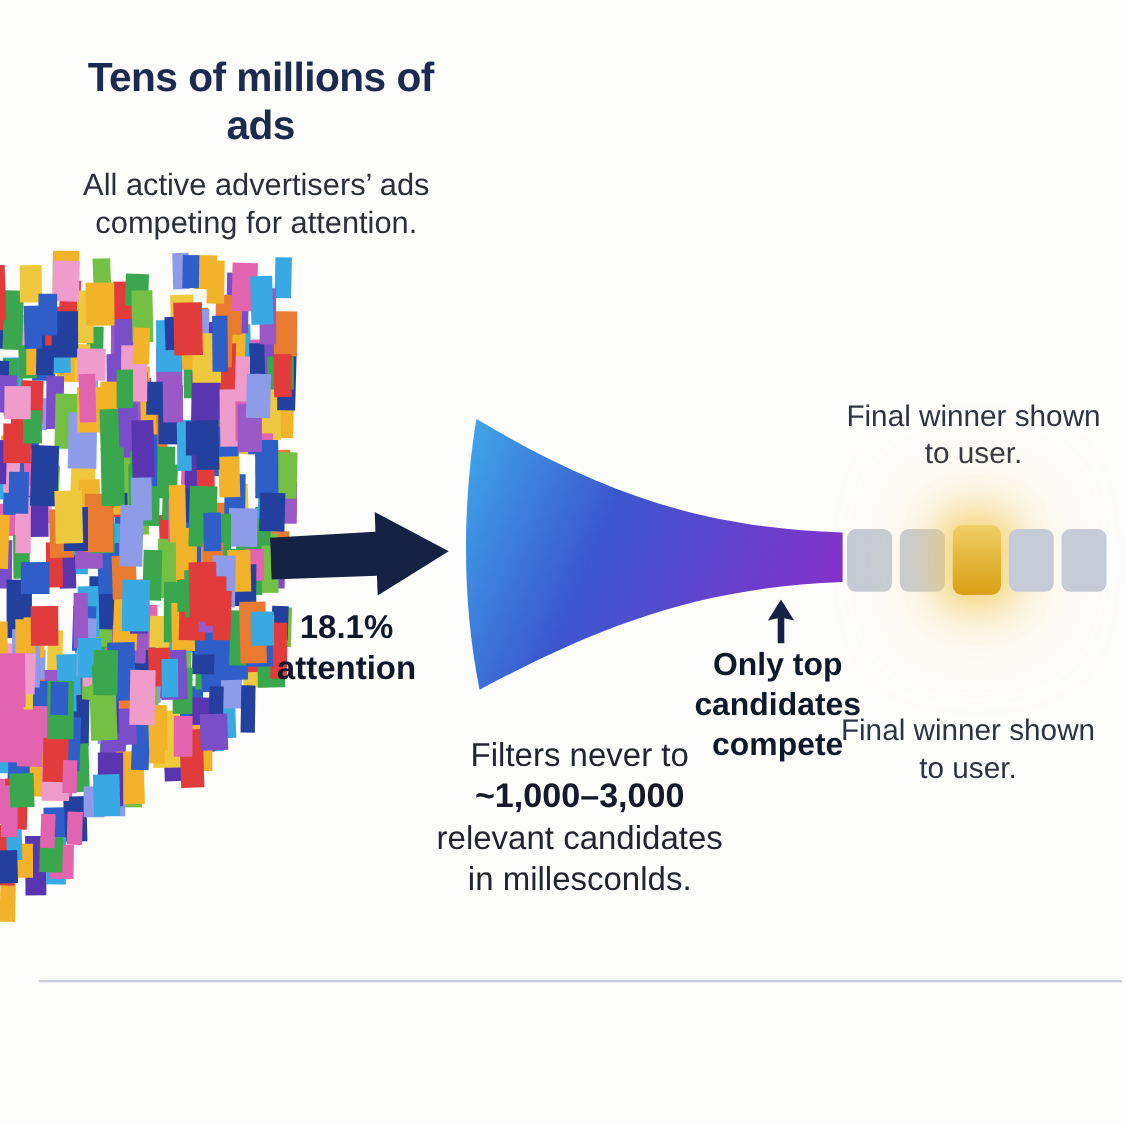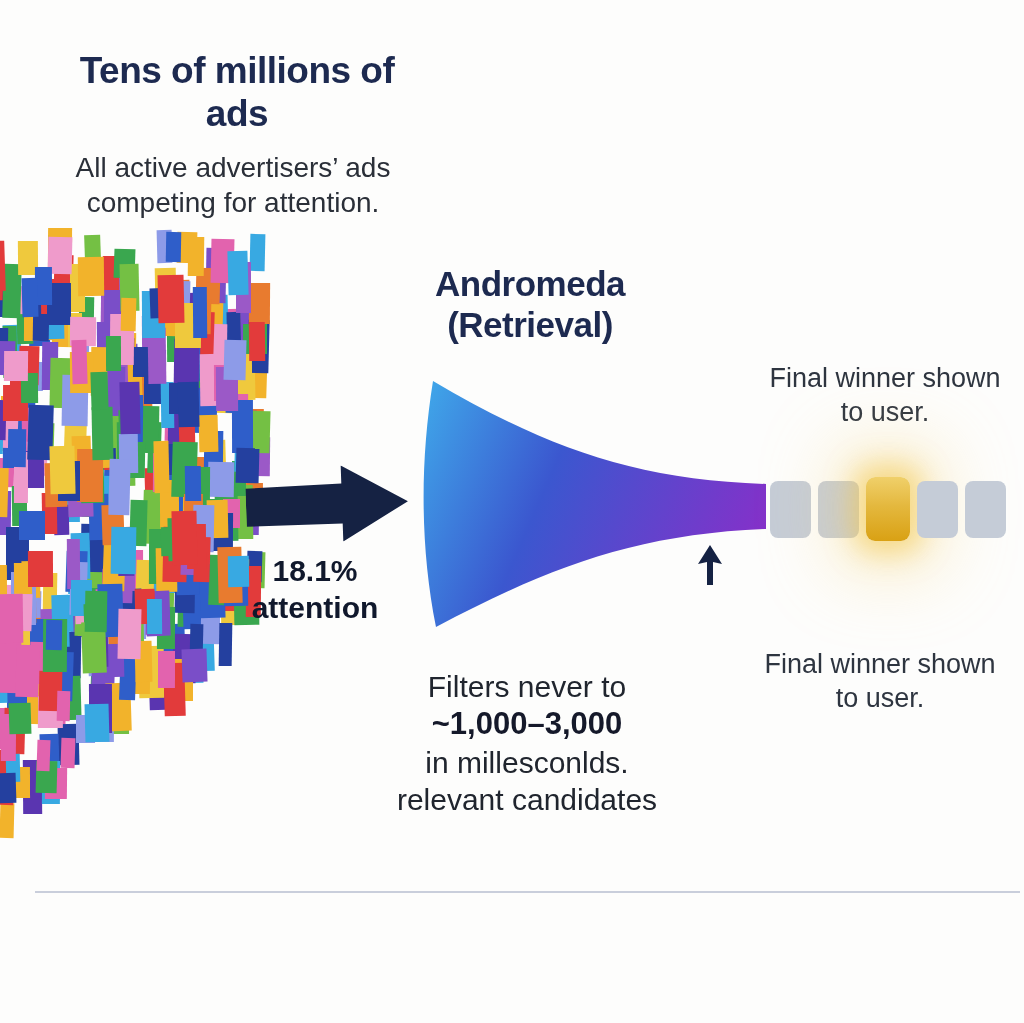--- a/index.html
+++ b/index.html
@@ -444,42 +444,46 @@
         <stop offset="1" stop-color="#8a2ec9"></stop>
       </linearGradient>
     </defs>
     <path d="M 433 381
              C 545 447, 635 480, 766 484
              L 766 529
              C 635 534, 545 569, 436 627
              C 420 547, 420 462, 433 381 Z" fill="url(#funnelGrad)"></path>
   </svg>
 
-  <div class="abs center h2" style="left:400px;top:263px;width:260px;">Andromeda (Retrieval)</div>
   <div class="abs center small-note" style="left:765px;top:362px;width:240px;">Final winner shown to user.</div>
 
   <div class="abs slot-row" style="left:770px;top:477px;">
       <div class="slot gray"></div>
       <div class="slot gray"></div>
       <div class="slot gold"></div>
       <div class="slot gray"></div>
       <div class="slot gray"></div>
     </div>
 
   <div class="abs" style="left:697px;top:545px;">
     <svg width="26" height="40" viewBox="0 0 26 40">
       <polygon class="arrow-fill" points="13,0 25,19 16,17 16,40 10,40 10,17 1,19" fill="#152243"></polygon>
     </svg>
   </div>
 
+  <div class="abs center bold-note" style="left:612px;top:588px;width:190px;font-size:29px;">
+    <div>Only top</div>
+    <div>candidates</div>
+    <div>compete</div>
+  </div>
 
   <div class="abs center funnel-note" style="left:377px;top:668px;width:300px;">
     <div>Filters never to</div>
     <div class="strong">~1,000–3,000</div>
+    <div>relevant candidates</div>
     <div>in millesconlds.</div>
-    <div>relevant candidates</div>
   </div>
 
   <div class="abs center small-note" style="left:760px;top:648px;width:240px;">Final winner shown to user.</div>
 
   <div class="abs divider" style="left:35px;top:891px;width:985px;"></div>
 
 </div>
 
 </body></html>

